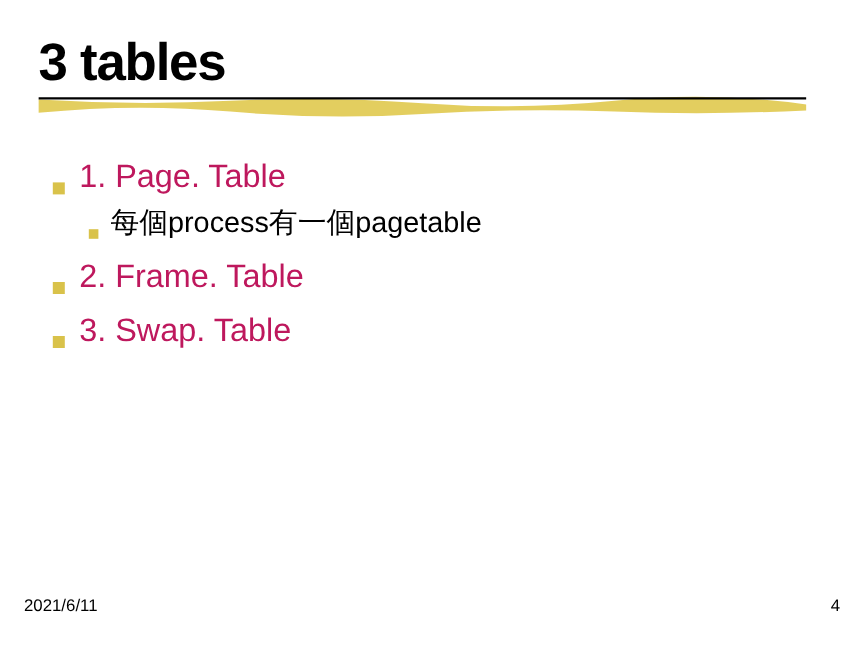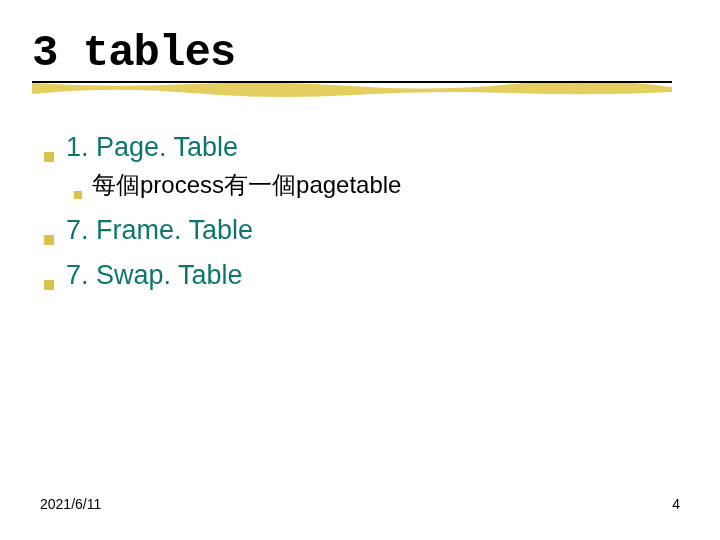--- a/index.html
+++ b/index.html
@@ -14,21 +14,21 @@
   .slide {
     width: 100%;
     height: 100%;
     padding: 28px 32px 0 32px;
     position: relative;
   }
   .title {
     font-size: 44px;
     font-weight: 900;
     color: #000;
-    font-family: Liberation Mono, monospace;
+    font-family: Liberation Sans, sans-serif;
     letter-spacing: -1px;
   }
   .underline-wrap {
     margin-top: 2px;
     margin-bottom: 34px;
   }
   .underline-wrap svg { display: block; }
   .content {
     padding-left: 12px;
   }
@@ -38,21 +38,21 @@
     margin-top: 14px;
     margin-bottom: 4px;
   }
   .l1 .bullet {
     width: 10px; height: 10px; background: #d9c24a;
     margin-right: 12px; flex-shrink: 0;
     position: relative; top: 6px;
   }
   .l1 .text {
     font-size: 27px;
-    color: #0f766e;
+    color: #be185d;
   }
   .l2 {
     display: flex;
     align-items: baseline;
     margin-left: 30px;
     margin-top: 6px;
     margin-bottom: 12px;
   }
   .l2 .bullet {
     width: 8px; height: 8px; background: #d9c24a;
@@ -61,21 +61,21 @@
   }
   .l2 .text {
     font-size: 24px;
     color: #000;
   }
   .footer {
     position: absolute;
     bottom: 28px;
     left: 0;
     width: 100%;
-    padding: 0 40px;
+    padding: 0 20px;
     display: flex;
     justify-content: space-between;
     align-items: flex-end;
     font-size: 14px;
     color: #000;
   }
   .footer .center {
     position: absolute;
     left: 50%;
     transform: translateX(-50%);
@@ -100,26 +100,26 @@
       <div class="bullet"></div>
       <div class="text">1. Page. Table</div>
     </div>
     <div class="l2">
       <div class="bullet"></div>
       <div class="text">每個process有一個pagetable</div>
     </div>
 
     <div class="l1">
       <div class="bullet"></div>
-      <div class="text">7. Frame. Table</div>
+      <div class="text">2. Frame. Table</div>
     </div>
 
     <div class="l1">
       <div class="bullet"></div>
-      <div class="text">7. Swap. Table</div>
+      <div class="text">3. Swap. Table</div>
     </div>
 
   </div>
 
   <div class="footer">
     <span>2021/6/11</span>
     <span>4</span>
   </div>
 </div>
 

